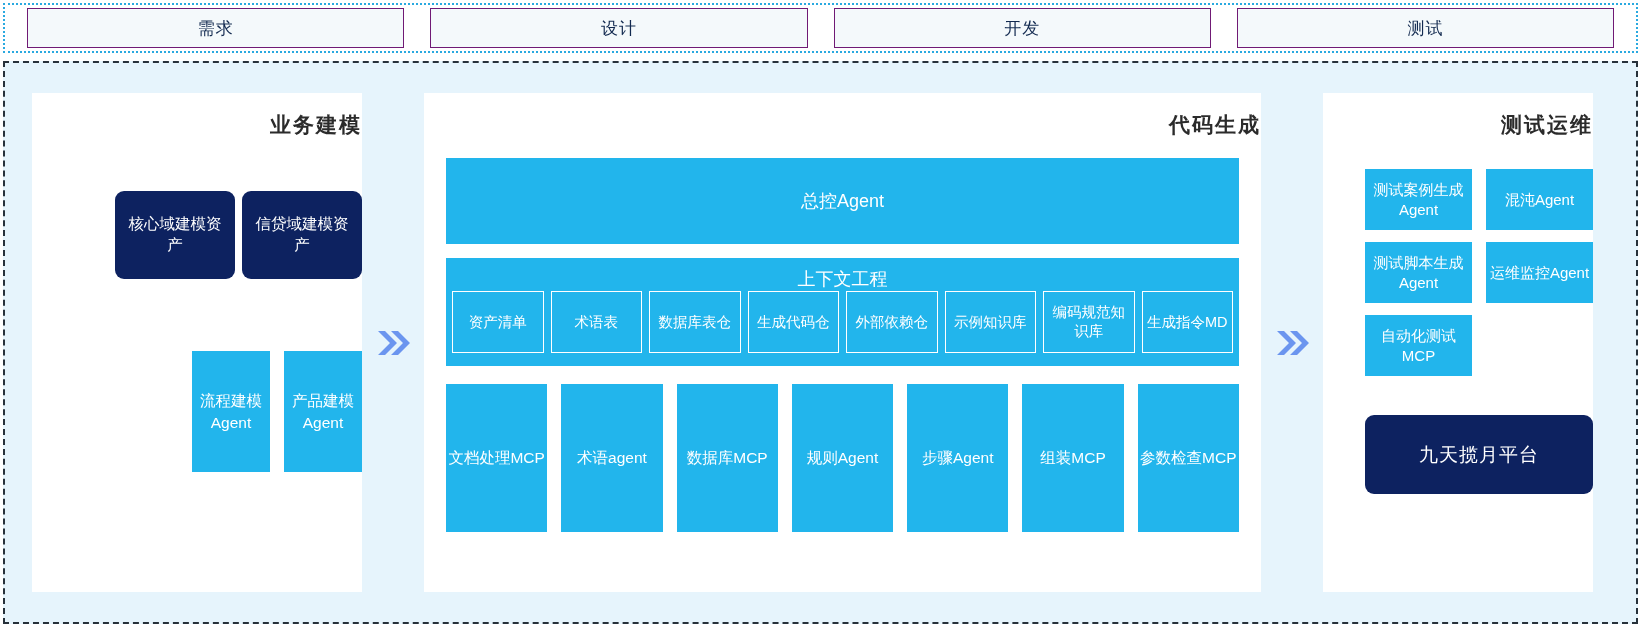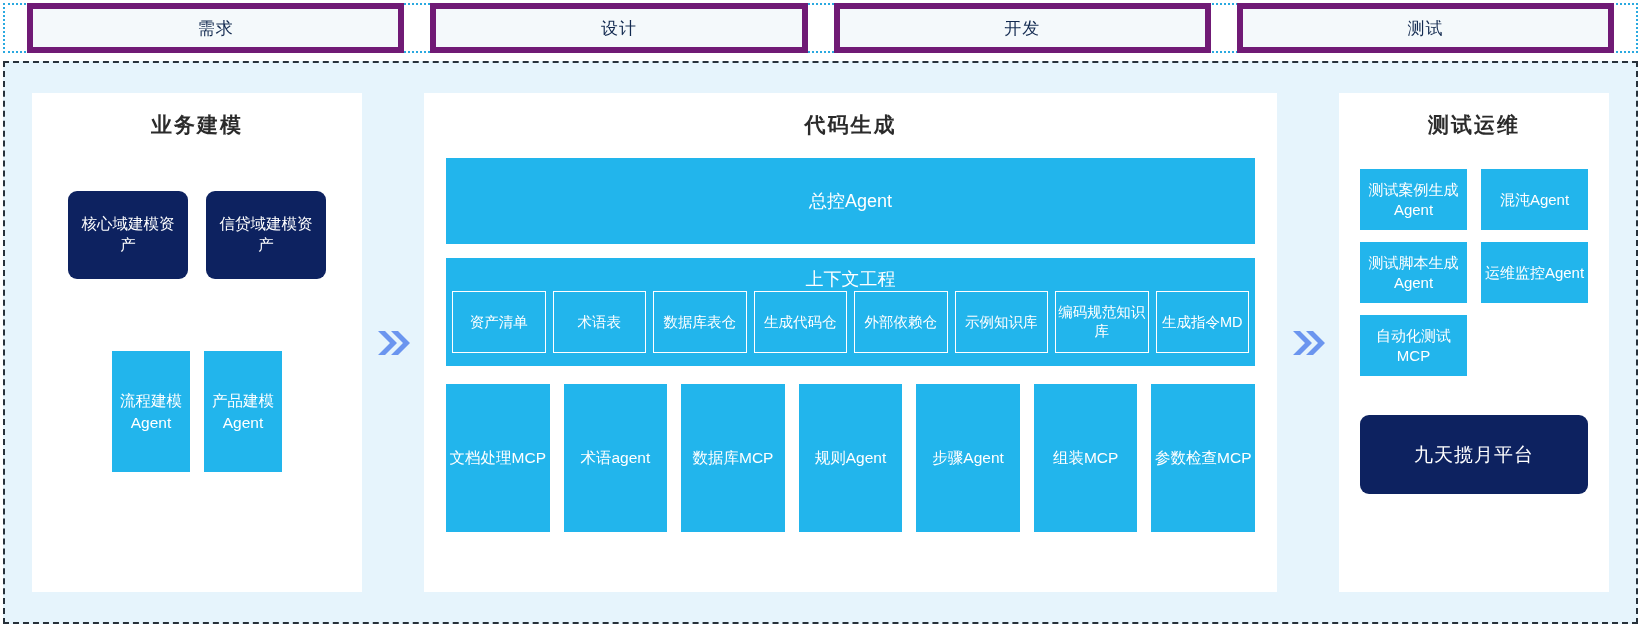--- a/index.html
+++ b/index.html
@@ -31,21 +31,21 @@
     justify-content: space-between;
     padding: 0 9px;
     box-sizing: border-box;
     background: #ffffff;
   }
   .phase-box {
     flex: 1 1 0;
     height: 38px;
     margin: 0 13px;
     background: #f4f9fb;
-    border: 6px solid #701a75;
+    border: 1px solid #701a75;
     display: flex;
     align-items: center;
     justify-content: center;
     font-size: 17px;
     color: #11294f;
     letter-spacing: 1px;
   }
 
   
   .main-area {
@@ -60,39 +60,39 @@
     display: flex;
     align-items: stretch;
   }
 
   
   .card {
     background: #ffffff;
     box-sizing: border-box;
     display: flex;
     flex-direction: column;
-    align-items: center;
+    align-items: flex-end;
   }
   .card-title {
     font-size: 21px;
     font-weight: bold;
     color: #2b2b2b;
     letter-spacing: 2px;
     margin-top: 18px;
     margin-bottom: 8px;
   }
 
   
   .col-left {
     width: 330px;
     margin: 30px 0 30px 27px;
   }
   .asset-row {
     display: flex;
-    gap: 18px;
+    gap: 7px;
     margin-top: 44px;
   }
   .asset-box {
     width: 120px;
     height: 88px;
     background: #0d2260;
     border-radius: 9px;
     color: #ffffff;
     font-size: 15.5px;
     line-height: 1.35;
@@ -204,21 +204,21 @@
     align-items: center;
     justify-content: center;
     text-align: center;
     padding: 0 2px;
     box-sizing: border-box;
   }
 
   
   .col-right {
     width: 270px;
-    margin: 30px 27px 30px 0;
+    margin: 30px 43px 30px 0;
   }
   .ops-grid {
     display: grid;
     grid-template-columns: 107px 107px;
     gap: 12px 14px;
     margin-top: 22px;
   }
   .ops-box {
     height: 61px;
     background: #22b5ec;

